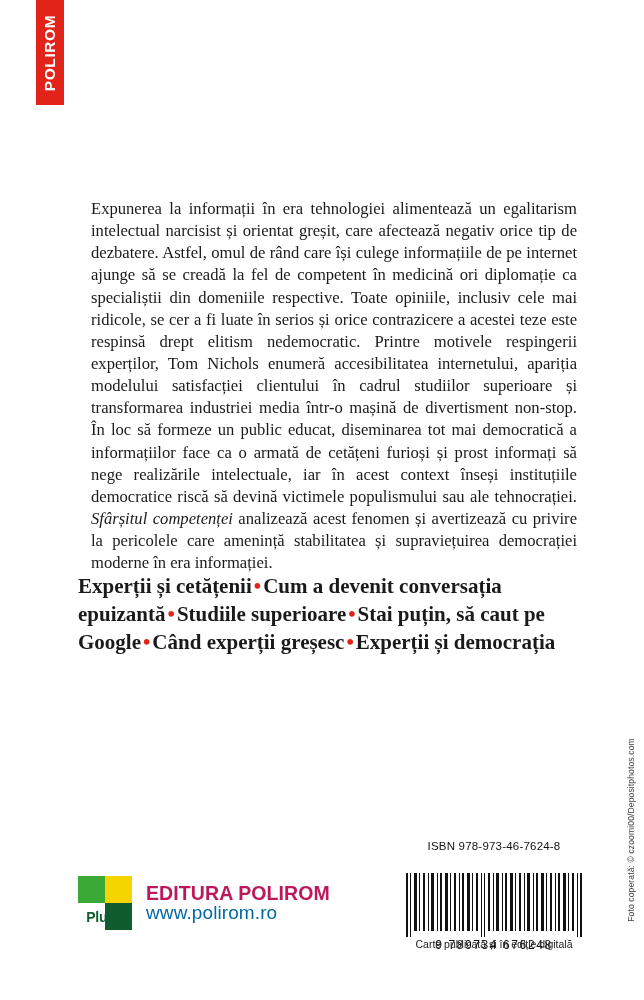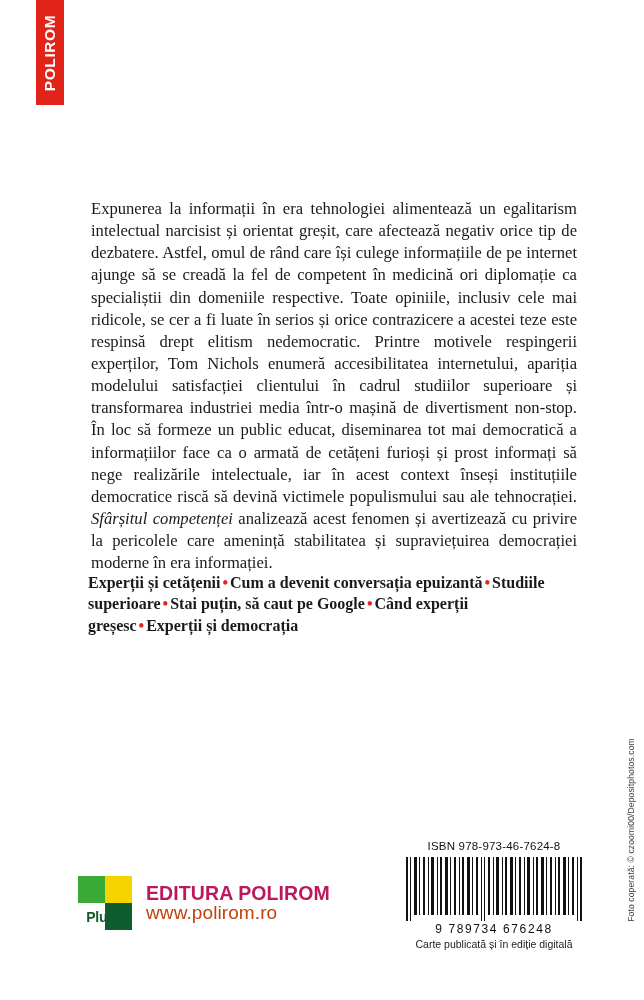--- a/index.html
+++ b/index.html
@@ -59,24 +59,24 @@
   .blurb .para {
     margin: 0;
   }
   .blurb em {
     font-style: italic;
   }
 
   
   .chapters {
     position: absolute;
-    left: 88px;
+    left: 78px;
     top: 572px;
     width: 492px;
-    font-size: 16px;
+    font-size: 21px;
     line-height: 1.34;
     font-weight: bold;
     color: #1a1a1a;
   }
   .chapters .bullet {
     color: #e2231a;
     font-weight: bold;
     padding: 0 2px;
   }
 
@@ -164,38 +164,38 @@
   .logo-text .brand {
     font-family: "Liberation Sans", sans-serif;
     font-size: 19.5px;
     font-weight: bold;
     color: #be185d;
     letter-spacing: 0.1px;
   }
   .logo-text .url {
     font-family: "Liberation Sans", sans-serif;
     font-size: 19px;
-    color: #c2410c;
+    color: #0369a1;
     letter-spacing: 0.1px;
   }
 
   
   .isbn-block {
     position: absolute;
     left: 404px;
     top: 840px;
     width: 180px;
     text-align: center;
   }
   .isbn-text {
     font-family: "Liberation Sans", sans-serif;
     font-size: 11.5px;
     color: #111111;
     letter-spacing: 0.2px;
-    margin-bottom: 5px;
+    margin-bottom: 21px;
   }
   .barcode {
     width: 176px;
     height: 64px;
     margin: 0 auto;
     display: block;
   }
   .barcode-digits {
     font-family: "Liberation Sans", sans-serif;
     font-size: 12px;

